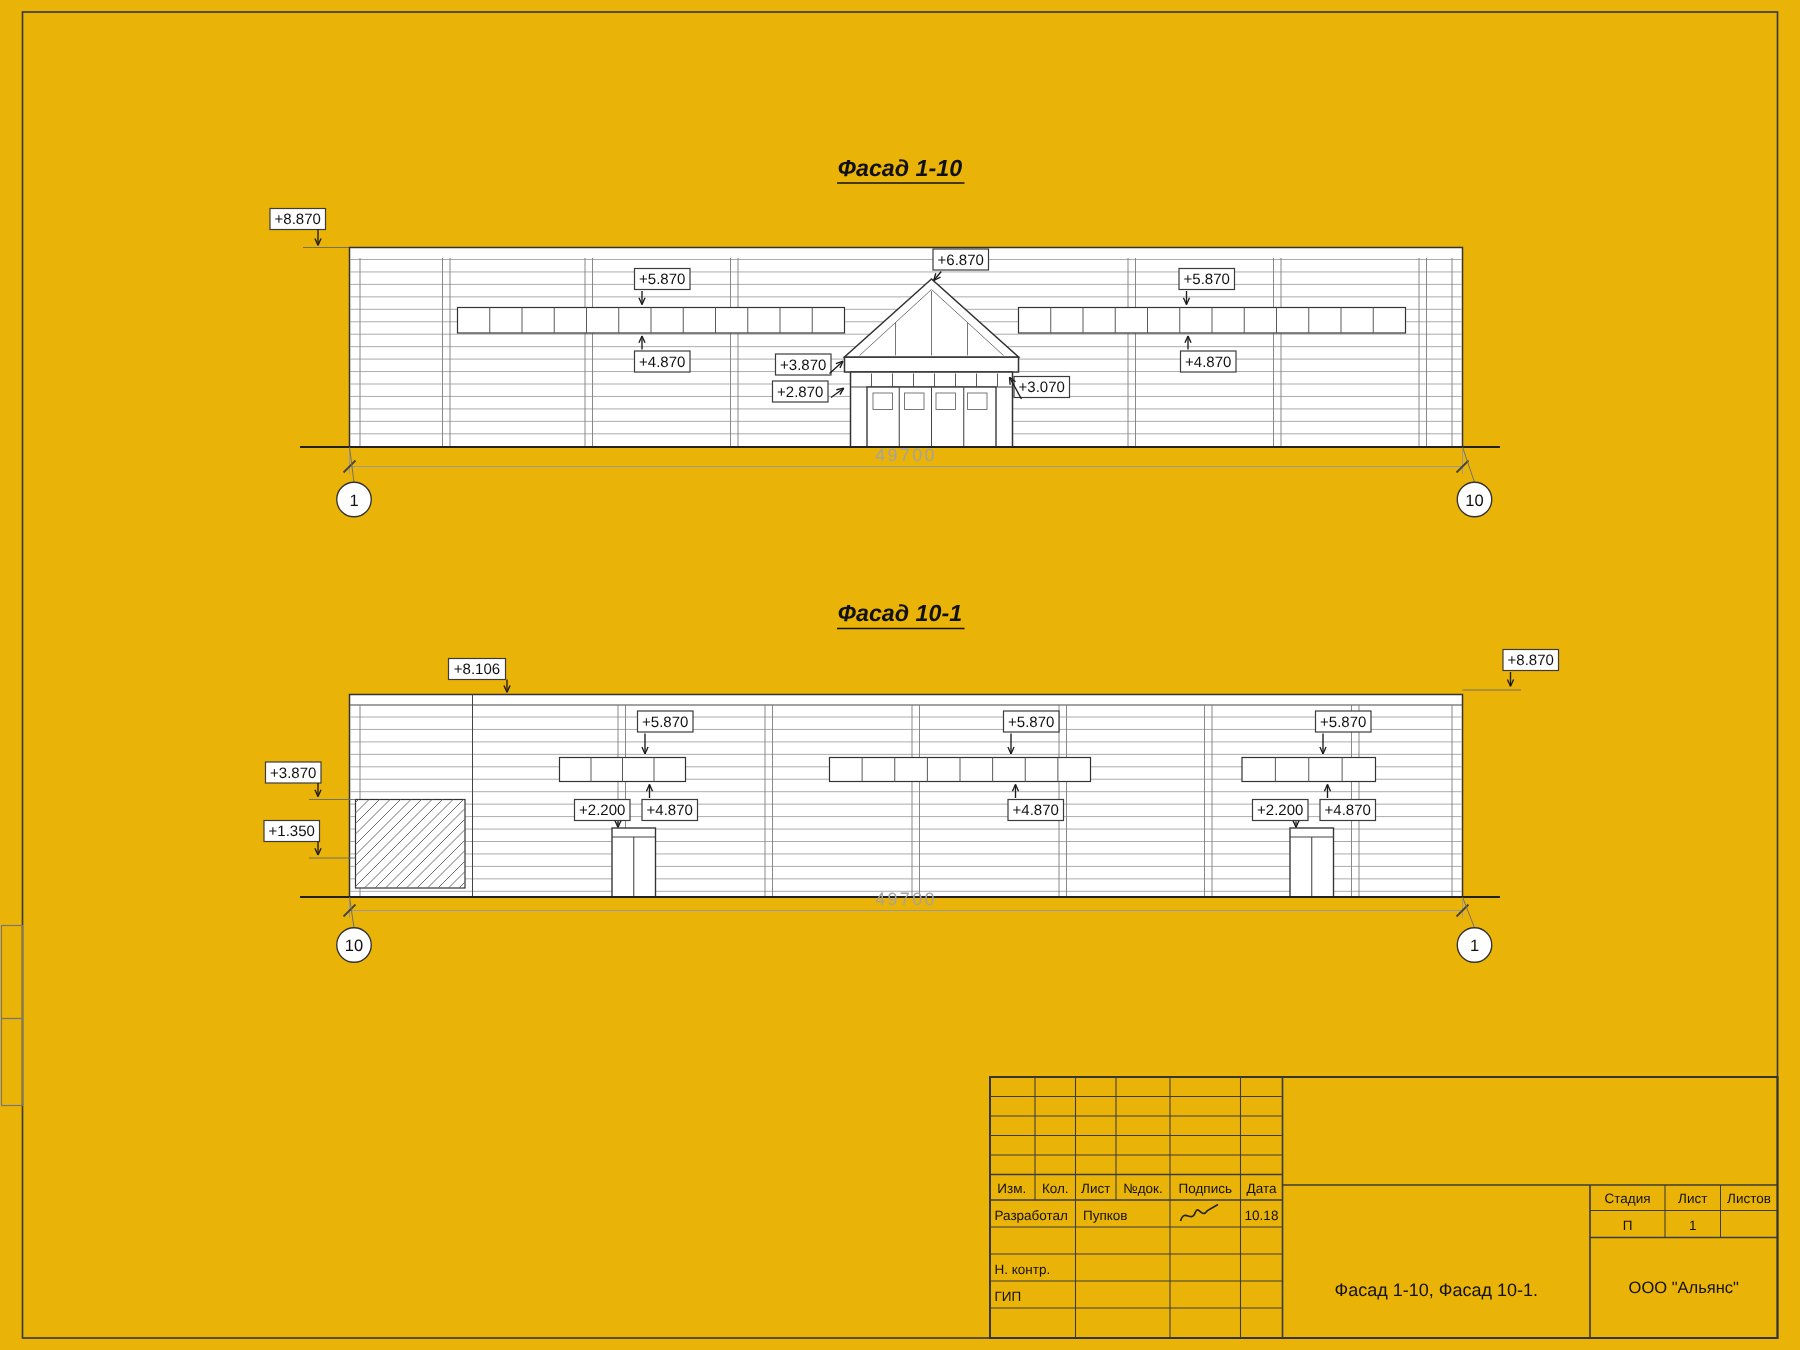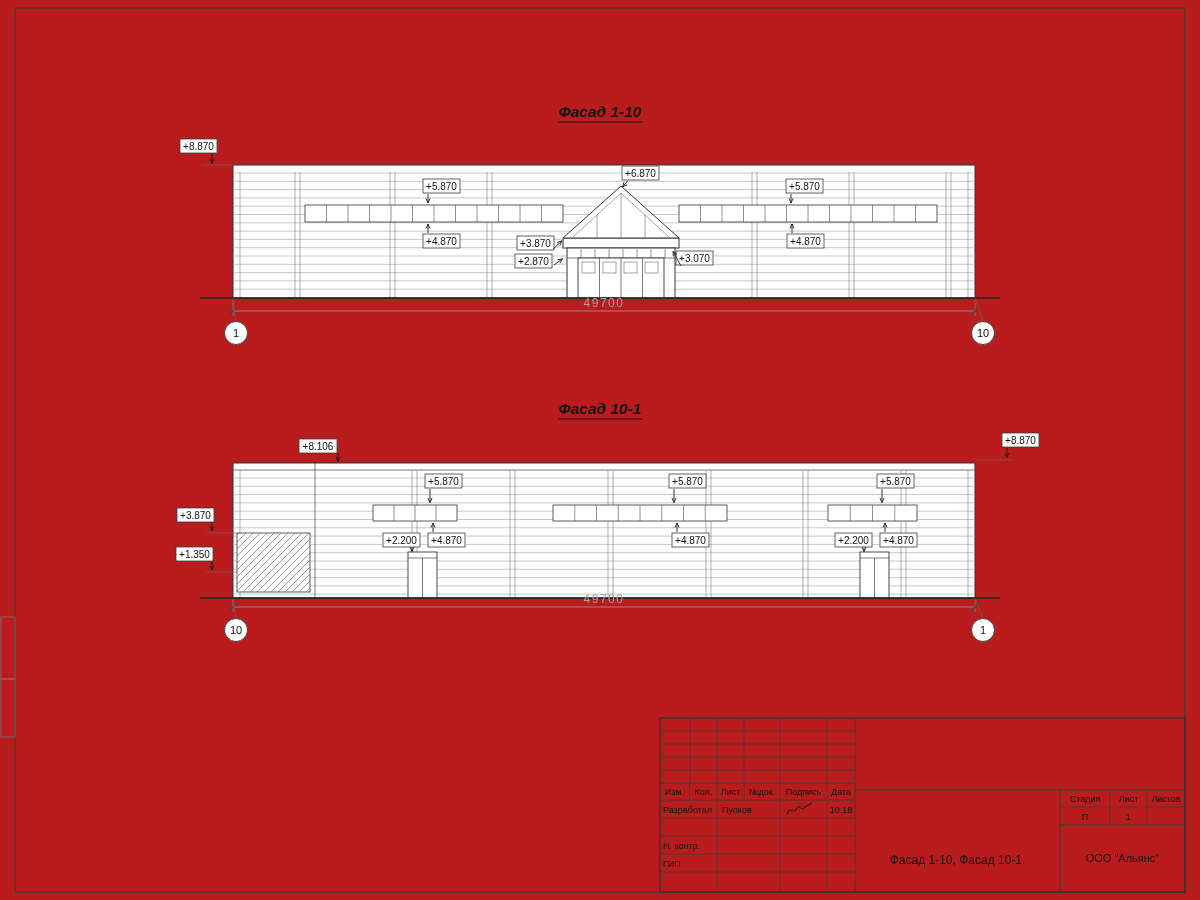--- a/index.html
+++ b/index.html
@@ -1,16 +1,16 @@
 <!DOCTYPE html>
 <html><head>
 <meta charset="utf-8">
 <style>
   html,body{margin:0;padding:0;background:#fff;}
-  .sheet{position:relative;width:1200px;height:900px;background:#b91c1c;overflow:hidden;
+  .sheet{position:relative;width:1200px;height:900px;background:#eab308;overflow:hidden;
          font-family:"Liberation Sans",sans-serif;}
   svg{position:absolute;left:0;top:0;}
   .frame{fill:none;stroke:#3a3a3a;stroke-width:1.1;}
   .stampbox{fill:none;stroke:#777;stroke-width:0.8;}
   .ground{stroke:#222;stroke-width:1.4;}
   .outline{fill:#fff;stroke:#333;stroke-width:1;}
   .winrect{fill:#fff;stroke:#333;stroke-width:0.8;}
   .doorrect{fill:#fff;stroke:#333;stroke-width:0.9;}
   .thin{fill:none;stroke:#6a6a6a;stroke-width:0.6;}
   .mid{fill:none;stroke:#444;stroke-width:0.7;}

